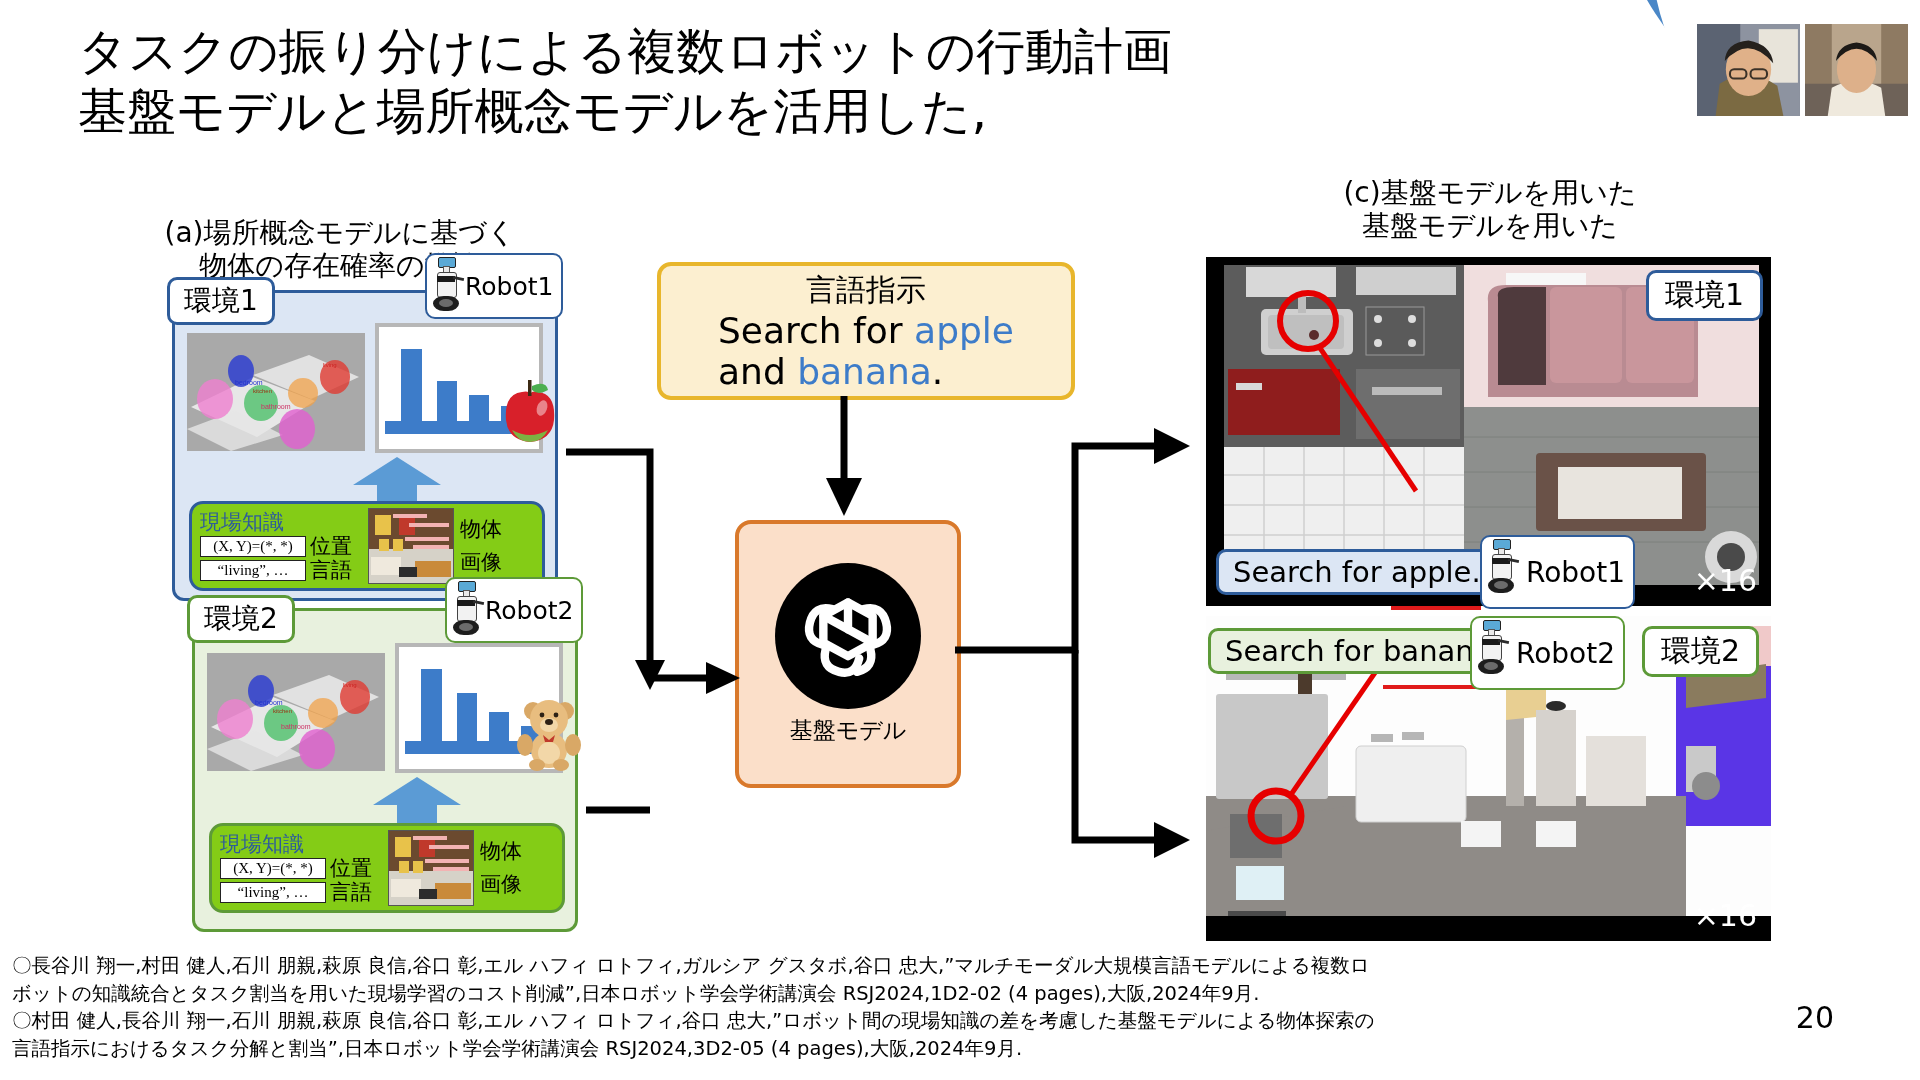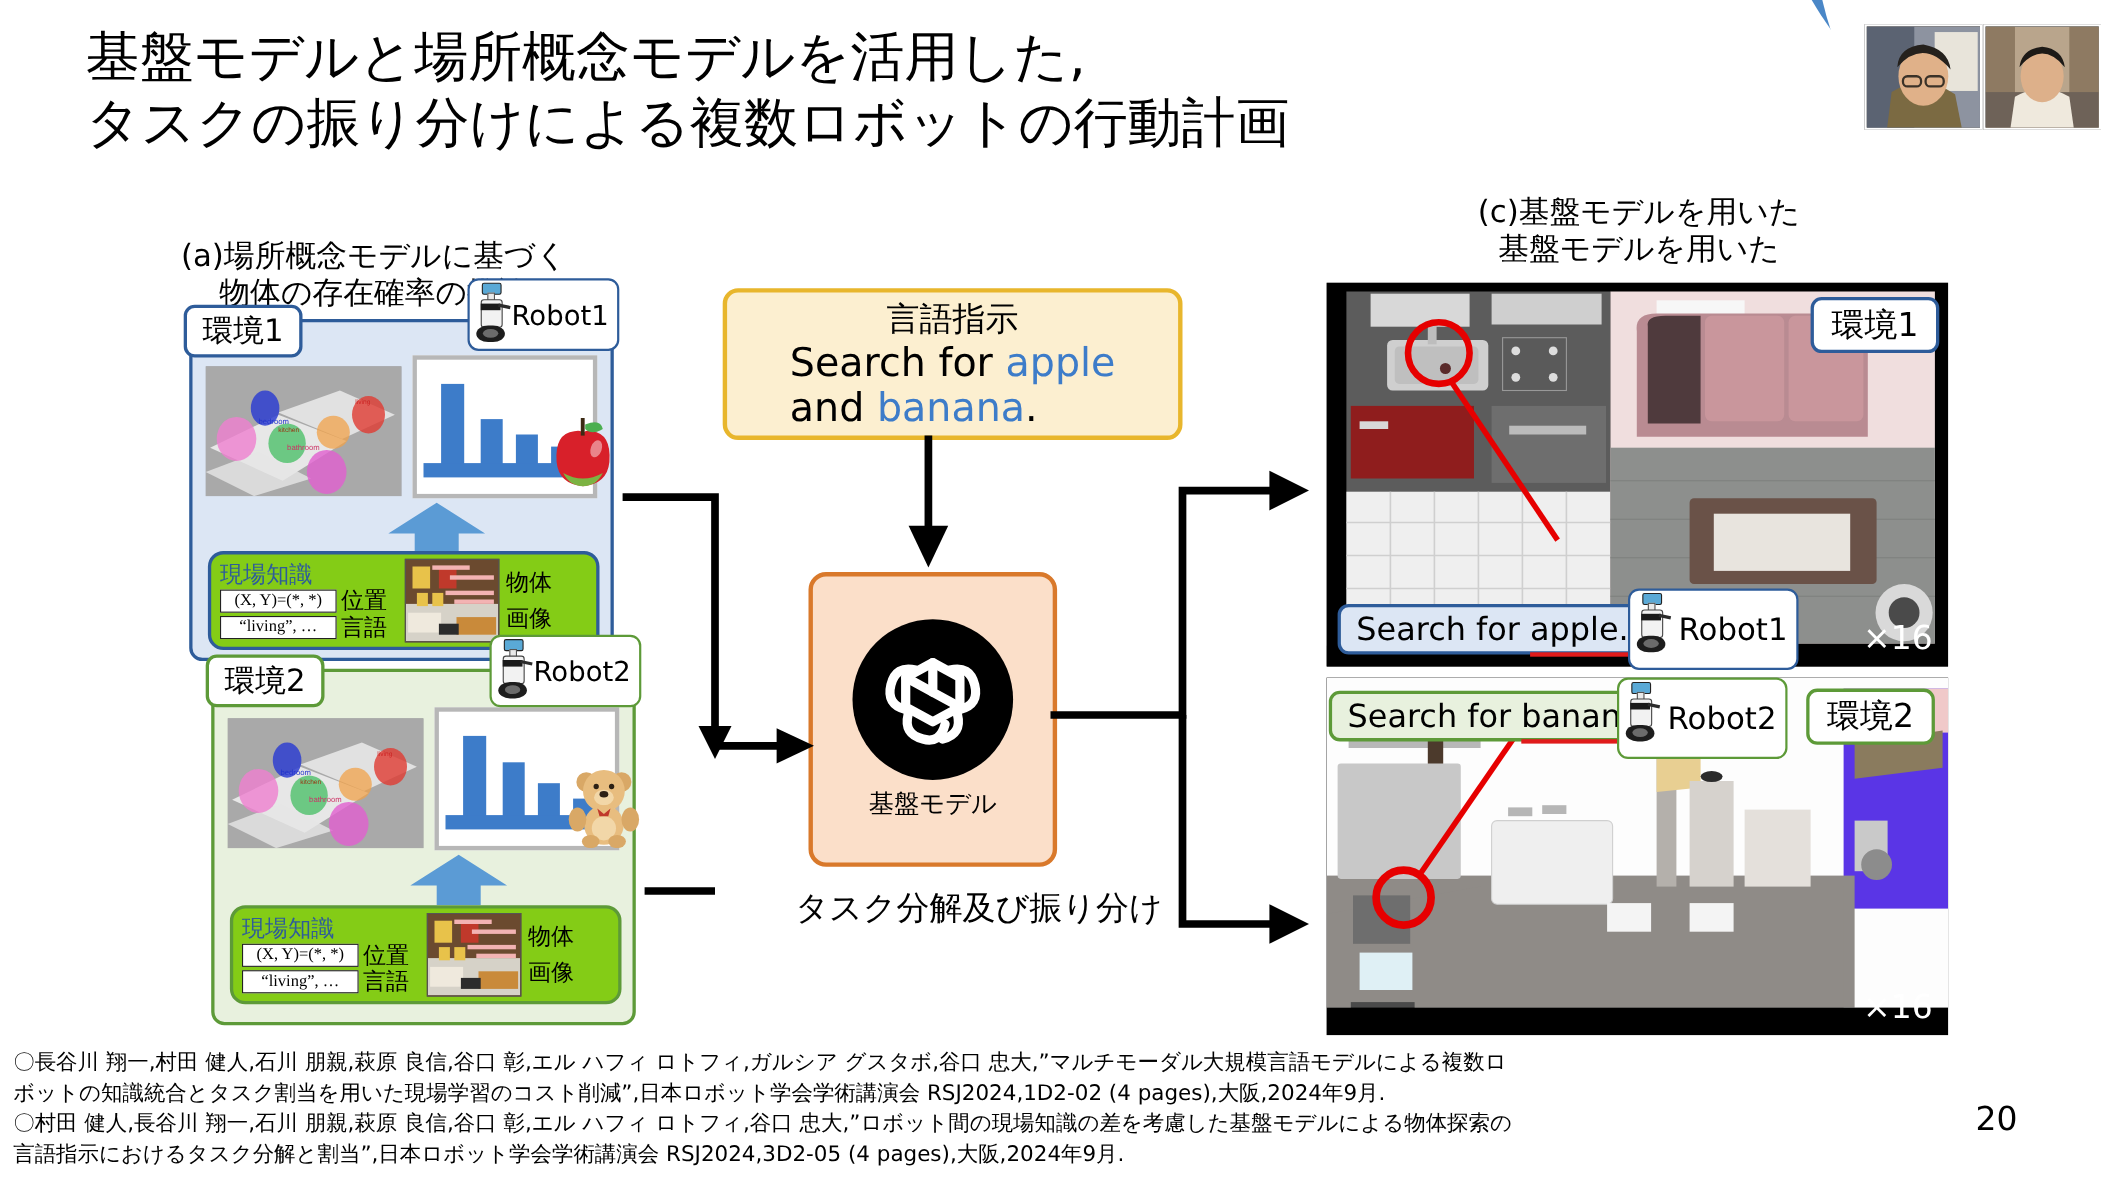--- a/index.html
+++ b/index.html
@@ -105,21 +105,21 @@
   .vid{position:absolute;background:#000;overflow:hidden;}
   #vid1{left:1206px;top:257px;width:565px;height:349px;}
   #vid2{left:1206px;top:616px;width:565px;height:325px;}
   .speed{position:absolute;right:14px;bottom:8px;color:#fff;font-size:30px;
          font-family:"DejaVu Sans",sans-serif;}
 
   .callout{position:absolute;border-radius:10px;background:#dce6f4;
            border:3px solid #2e5c9a;font-size:29px;padding:3px 14px;z-index:9;
            font-family:"DejaVu Sans",sans-serif;white-space:nowrap;}
   .callout.green{background:#e8f1de;border-color:#5d9a38;}
-  .ul-red{border-bottom:4px solid #e01b1b;padding-bottom:4px;}
+  .ul-red{border-bottom:4px solid #e01b1b;padding-bottom:17px;}
 
   .envtag2{position:absolute;background:#fff;border-radius:10px;font-size:30px;
            padding:2px 16px;z-index:9;font-family:"DejaVu Sans",sans-serif;}
 
   
   #refs{left:12px;top:952px;width:1750px;font-size:19.5px;line-height:1.42;
         color:#000;font-family:"DejaVu Sans",sans-serif;}
   #pageno{right:86px;top:1000px;font-size:30px;font-family:"DejaVu Sans",sans-serif;}
 
   
@@ -149,22 +149,22 @@
     <rect x="0" y="0" width="26" height="60" fill="#8e7a62"></rect>
     <rect x="74" y="0" width="26" height="60" fill="#8e7a62"></rect>
     <rect x="0" y="58" width="100" height="32" fill="#6e6258"></rect>
     <path d="M22 90 L26 62 Q50 48 74 62 L78 90 Z" fill="#efe9dd"></path>
     <ellipse cx="50" cy="44" rx="19" ry="23" fill="#ddb08a"></ellipse>
     <path d="M30 36 Q50 12 70 36 Q68 20 50 18 Q32 20 30 36Z" fill="#1d1a17"></path>
   </svg>
 </div>
 
 <div class="abs" id="title">
+  <div>タスクの振り分けによる複数ロボットの行動計画</div>
   <div>基盤モデルと場所概念モデルを活用した,</div>
-  <div>タスクの振り分けによる複数ロボットの行動計画</div>
 </div>
 
 <div class="abs cap" style="left:140px;top:216px;width:400px;">
   <div>(a)場所概念モデルに基づく</div>
   <div>物体の存在確率の推論</div>
 </div>
 
 <div class="abs cap" style="left:1255px;top:176px;width:470px;">
   <div>(c)基盤モデルを用いた</div>
   <div>基盤モデルを用いた</div>
@@ -382,21 +382,20 @@
         <path d="M64 26 Q80 22 84 38 Q88 54 72 58"></path>
         <path d="M30 62 Q26 78 42 82 Q56 86 60 70"></path>
         <path d="M70 62 Q74 78 58 82"></path>
       </g>
     </svg>
   </div>
   <div class="lbl">基盤モデル</div>
 </div>
 
 <div class="abs cap" style="left:690px;top:808px;width:400px;font-size:30px;">
-  <div>タスク分解及び振り分け</div>
 </div>
 
 <div class="vid" id="vid1">
   <svg width="565" height="349" viewBox="0 0 565 349">
     <rect width="565" height="349" fill="#000"></rect>
     <rect x="18" y="8" width="240" height="320" fill="#5c5c5c"></rect>
     <rect x="40" y="10" width="90" height="30" fill="#d8d8d8"></rect>
     <rect x="150" y="10" width="100" height="28" fill="#cfcfcf"></rect>
     <rect x="55" y="52" width="92" height="46" rx="5" fill="#cfcfcf"></rect>
     <rect x="62" y="58" width="76" height="34" rx="4" fill="#bfbfbf"></rect>

